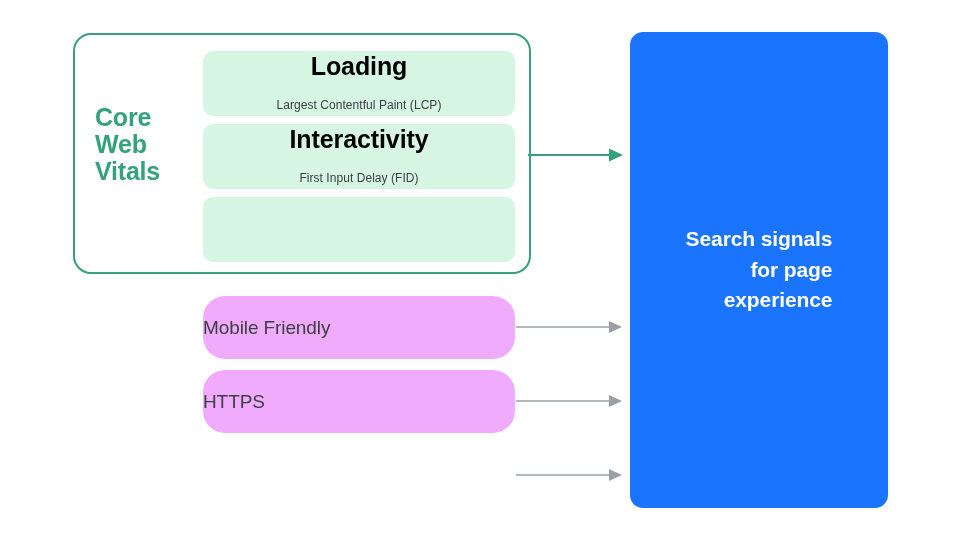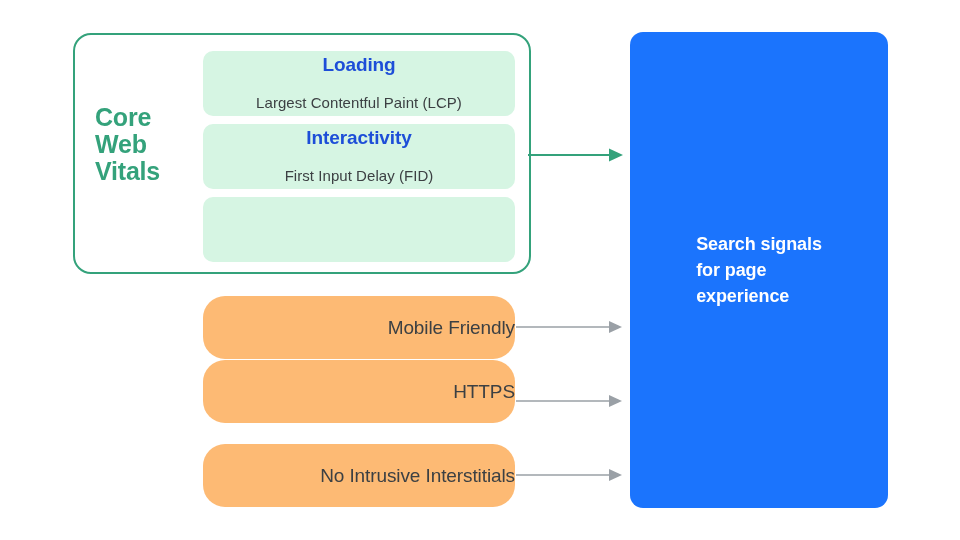--- a/index.html
+++ b/index.html
@@ -54,59 +54,59 @@
     height: 65px;
     background: #D6F5E3;
     border-radius: 10px;
     display: flex;
     flex-direction: column;
     align-items: center;
     justify-content: center;
     box-sizing: border-box;
   }
   .metric-card .m-title {
-    font-size: 19px;
+    font-size: 25px;
     font-weight: bold;
-    color: #1d4ed8;
+    color: #000000;
     line-height: 1.1;
     letter-spacing: -0.1px;
   }
   .metric-card .m-sub {
-    font-size: 15px;
+    font-size: 12px;
     font-weight: normal;
     color: #3C4043;
     line-height: 1.3;
     margin-top: 17px;
     letter-spacing: 0.05px;
   }
   #metric-0 { top: 51px; }
   #metric-1 { top: 124px; }
   #metric-2 { top: 197px; }
 
   
   .signal-box {
     position: absolute;
     left: 203px;
     width: 312px;
     height: 63px;
-    background: #fdba74;
+    background: #f0abfc;
     border-radius: 22px;
     display: flex;
     align-items: center;
-    justify-content: flex-end;
+    justify-content: flex-start;
     box-sizing: border-box;
   }
   .signal-box .s-label {
     font-size: 19px;
     font-weight: normal;
     color: #3C4043;
     letter-spacing: -0.1px;
   }
   #signal-0 { top: 296px; }
-  #signal-1 { top: 360px; }
+  #signal-1 { top: 370px; }
   #signal-2 { top: 444px; }
 
   
   .arrow-svg {
     position: absolute;
     pointer-events: none;
   }
   #arrow-cwv {
     left: 528px;
     top: 143px;
@@ -130,24 +130,24 @@
     width: 258px;
     height: 476px;
     background: #1B74FD;
     border-radius: 13px;
     display: flex;
     align-items: center;
     justify-content: center;
     box-sizing: border-box;
   }
   #outcome-text {
-    font-size: 18px;
+    font-size: 21px;
     font-weight: bold;
     color: #ffffff;
-    text-align: left;
+    text-align: right;
     line-height: 1.45;
     letter-spacing: -0.1px;
     white-space: pre-line;
   }
 </style>
 </head>
 <body>
 
 <div id="canvas">
 
@@ -171,23 +171,20 @@
   </div>
 
   <div class="signal-box" id="signal-0">
     <div class="s-label">Mobile Friendly</div>
   </div>
 
   <div class="signal-box" id="signal-1">
     <div class="s-label">HTTPS</div>
   </div>
 
-  <div class="signal-box" id="signal-2">
-    <div class="s-label">No Intrusive Interstitials</div>
-  </div>
 
   <svg class="arrow-svg" id="arrow-cwv" viewBox="0 0 96 24">
     <line x1="0" y1="12" x2="82" y2="12" stroke="#34A27B" stroke-width="2.2"></line>
     <polygon points="81,5.5 95,12 81,18.5" fill="#34A27B"></polygon>
   </svg>
 
   <svg class="arrow-svg arrow-gray" id="arrow-signal-0" viewBox="0 0 110 22">
     <line x1="2" y1="11" x2="96" y2="11" stroke="#9AA0A6" stroke-width="1.6"></line>
     <polygon points="95,5 108,11 95,17" fill="#9AA0A6"></polygon>
   </svg>

